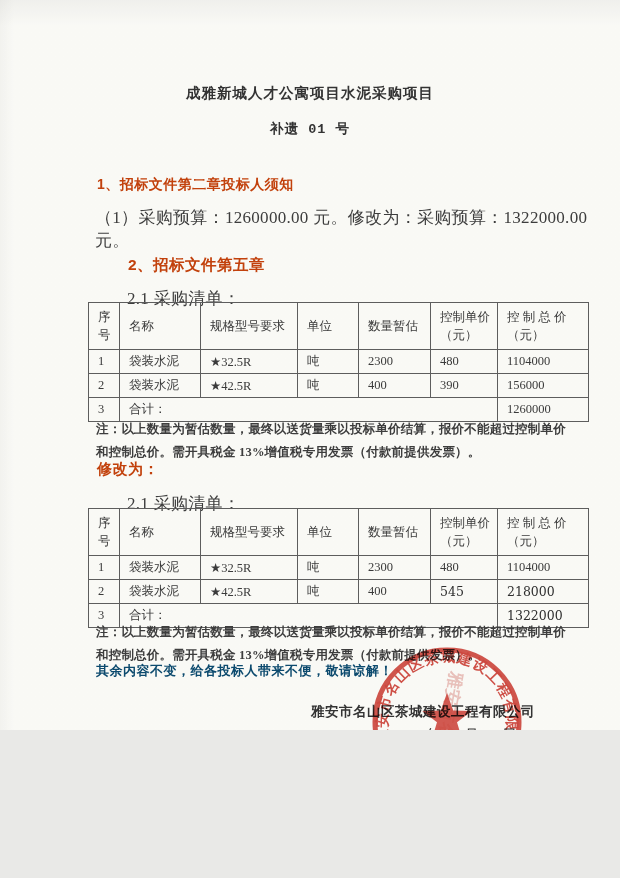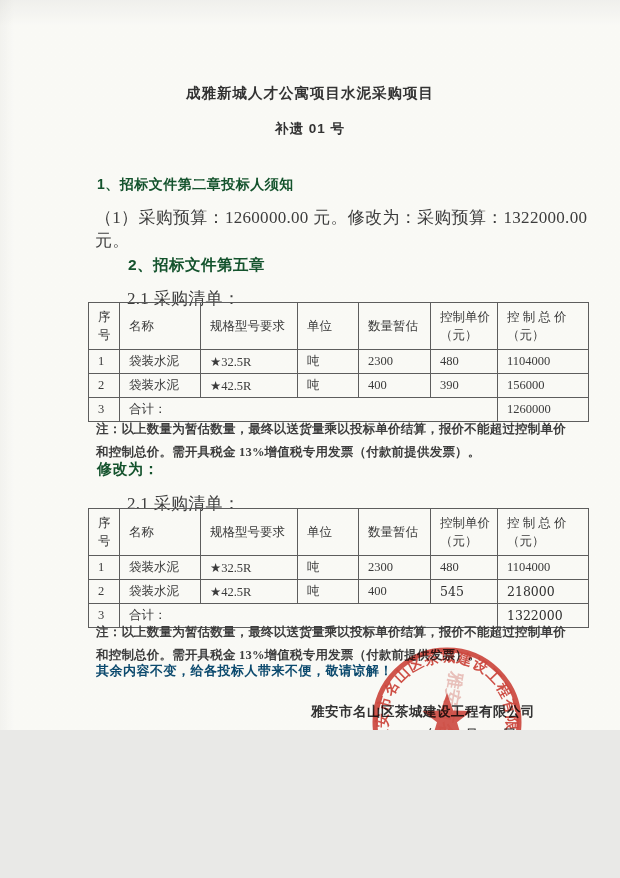--- a/index.html
+++ b/index.html
@@ -16,26 +16,26 @@
     background-blend-mode:multiply; pointer-events:none; opacity:.8;
   }
   .abs{position:absolute;}
   .doc-title{
     top:84px; left:0; width:620px; text-align:center;
     font-family:"Liberation Sans","DejaVu Sans",sans-serif;
     font-weight:700; font-size:14.5px; letter-spacing:1px; color:#333;
   }
   .doc-subtitle{
     top:120px; left:0; width:620px; text-align:center;
-    font-family:Liberation Sans, sans-serif;
+    font-family:Liberation Mono, monospace;
     font-weight:700; font-size:13.5px; letter-spacing:1px; color:#333;
   }
   .sec-heading{
     font-family:"Liberation Sans","DejaVu Sans",sans-serif;
-    font-weight:700; color:#14532d;
+    font-weight:700; color:#c2410c;
   }
   .h-s1{top:176px; left:97px; font-size:14px; letter-spacing:.5px;}
   .h-s2{top:255px; left:97px; font-size:15.5px; letter-spacing:.5px;margin-left:31px;}
   .h-rev{top:460px; left:97px; font-size:15px; letter-spacing:.5px;}
   .body-line{font-size:17px; letter-spacing:.3px; color:#3d3d3d;}
   .item1{top:206px; left:95px;}
   .item2{top:234px; left:95px;}
   .list-label1{top:287px; left:127px;}
   .list-label2{top:492px; left:127px;}
   table.sheet{

